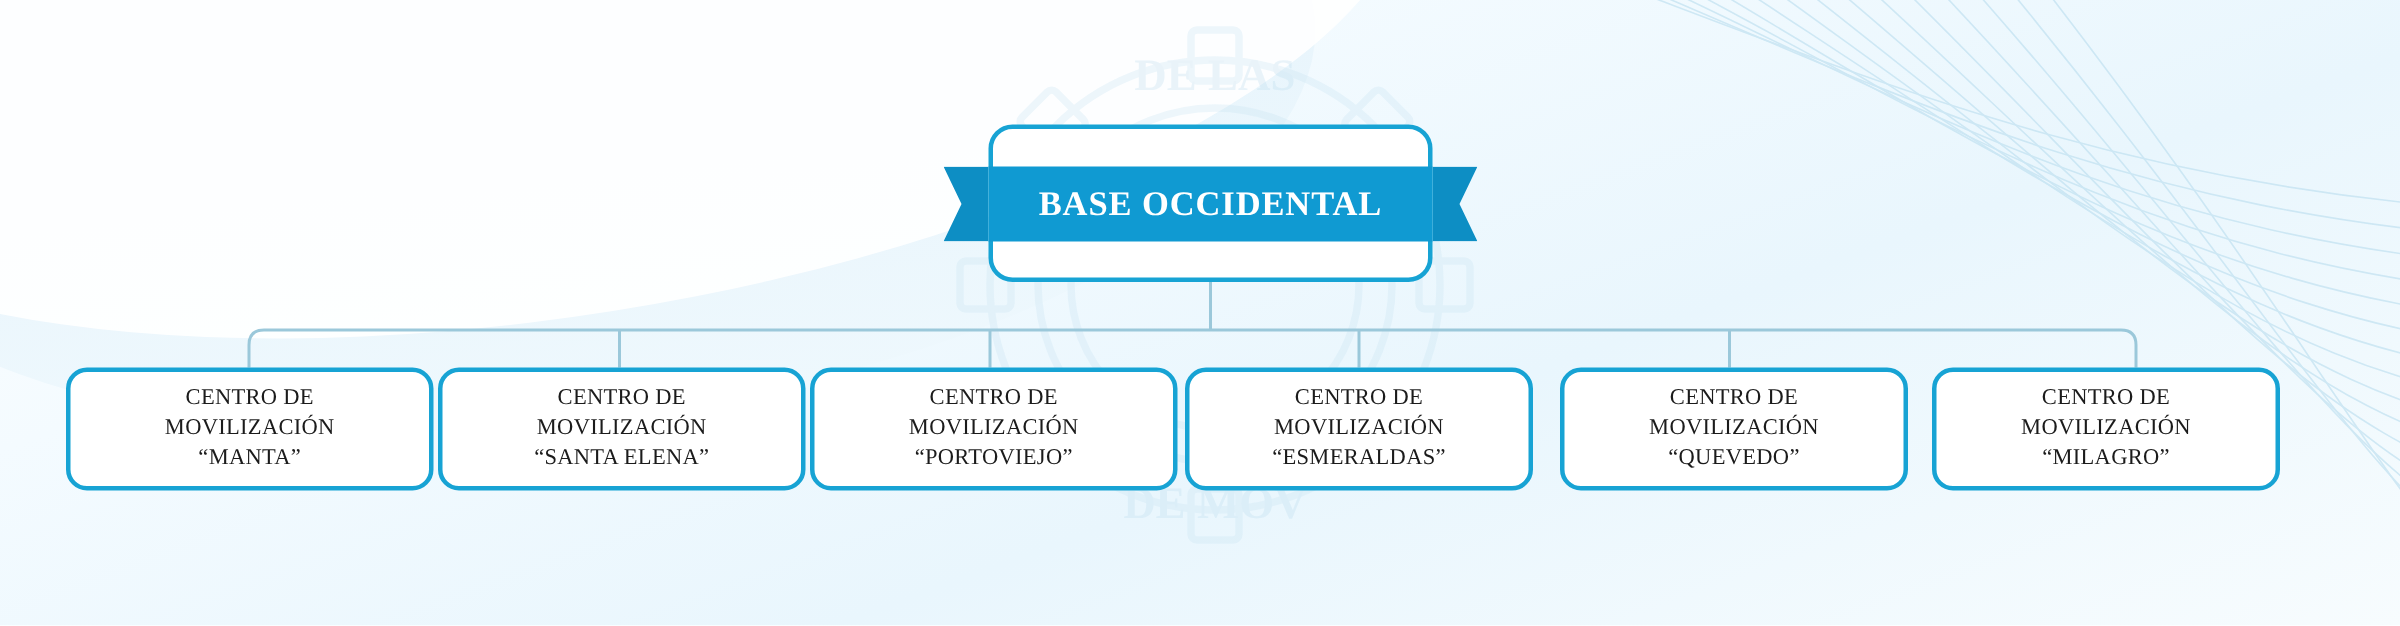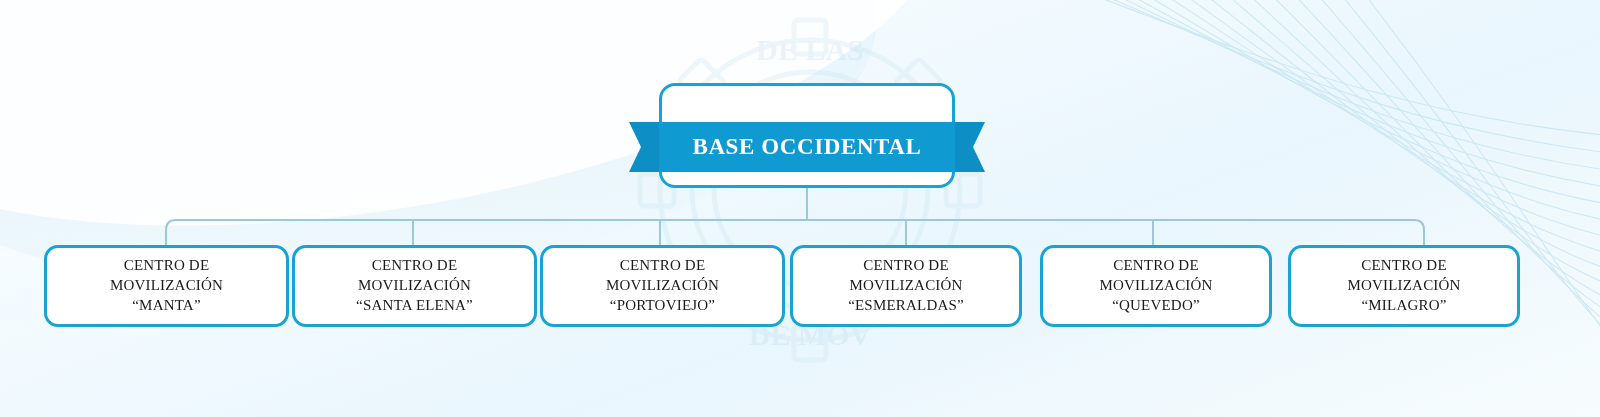--- a/index.html
+++ b/index.html
@@ -104,21 +104,21 @@
     width: 296px;
     height: 105px;
     box-sizing: border-box;
     border: 3px solid #17a3d4;
     border-radius: 16px;
     background: #ffffff;
   }
   .ribbon {
     position: absolute;
     left: -30px;
-    top: 39px;
+    top: 28px;
     width: 356px;
     height: 50px;
   }
   .ribbon-main {
     position: absolute;
     left: 30px;
     top: 0;
     width: 296px;
     height: 50px;
     background: #109ad2;

